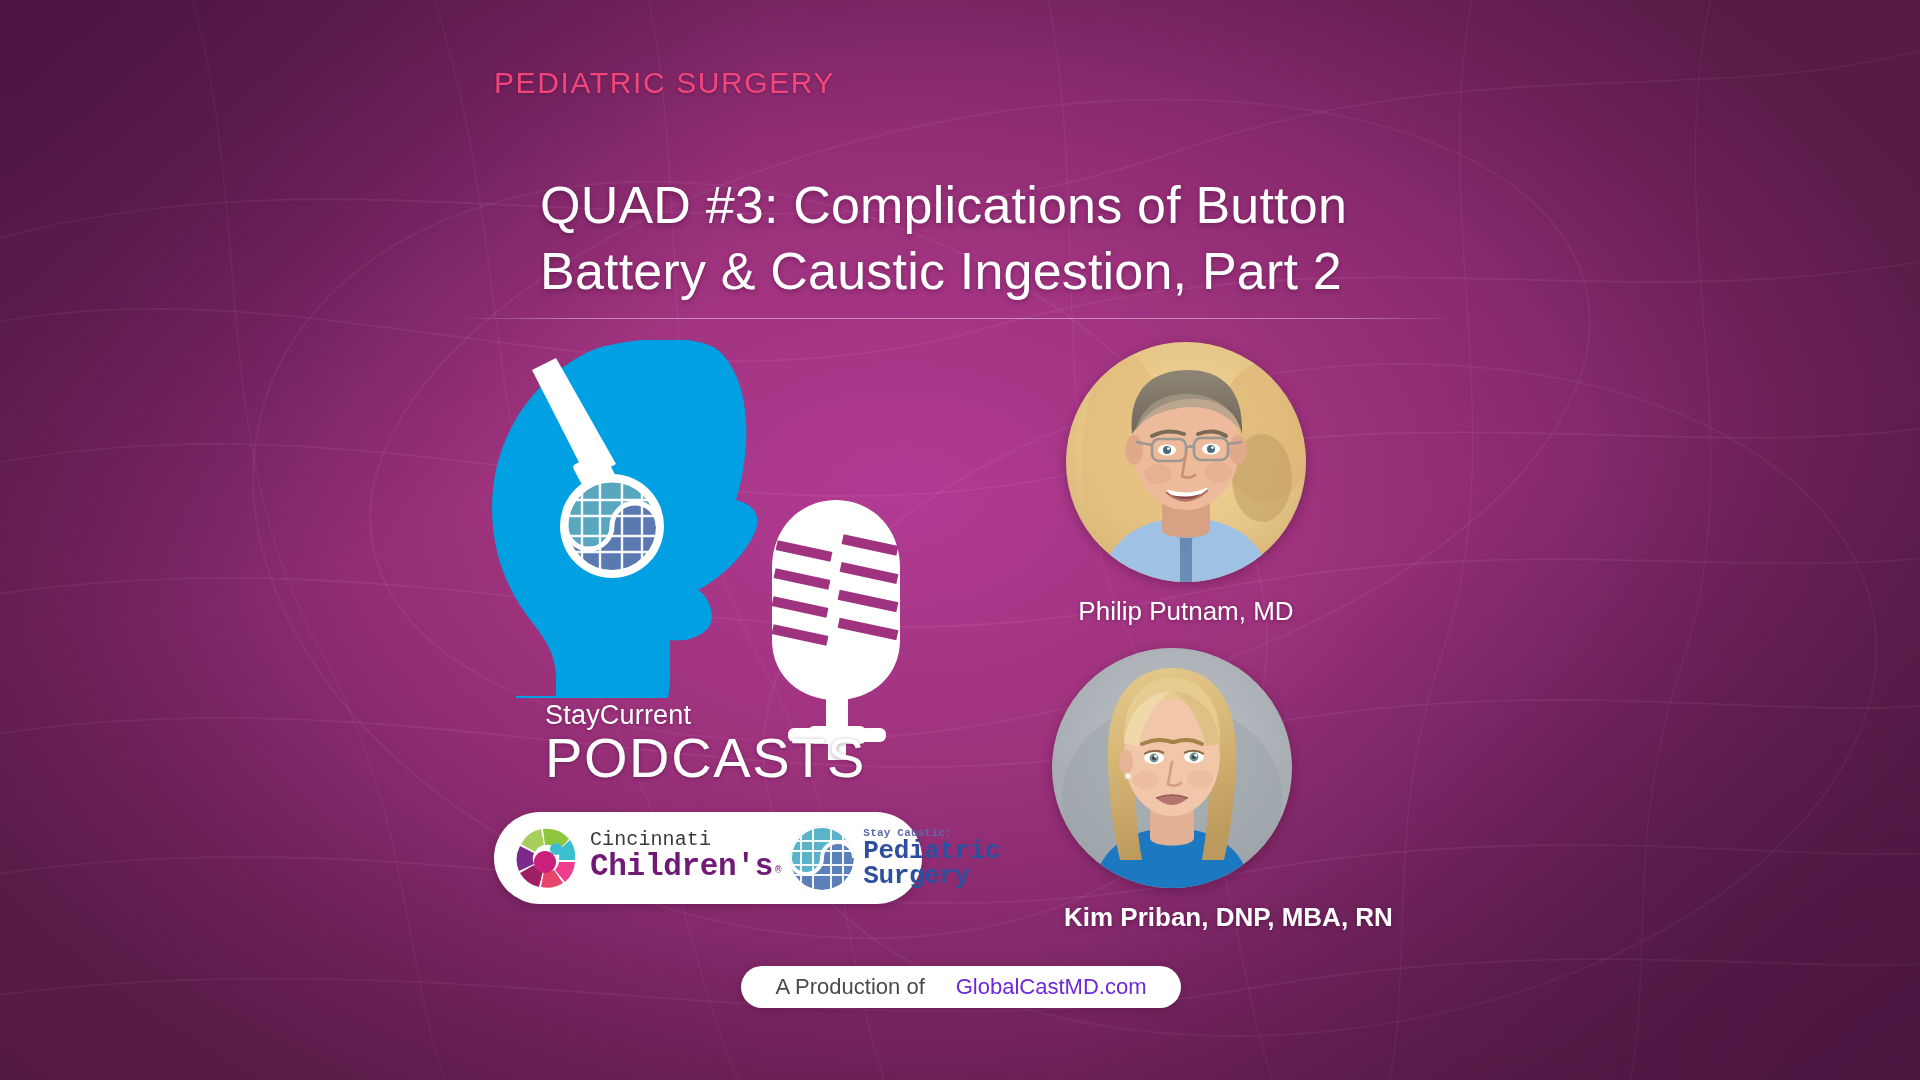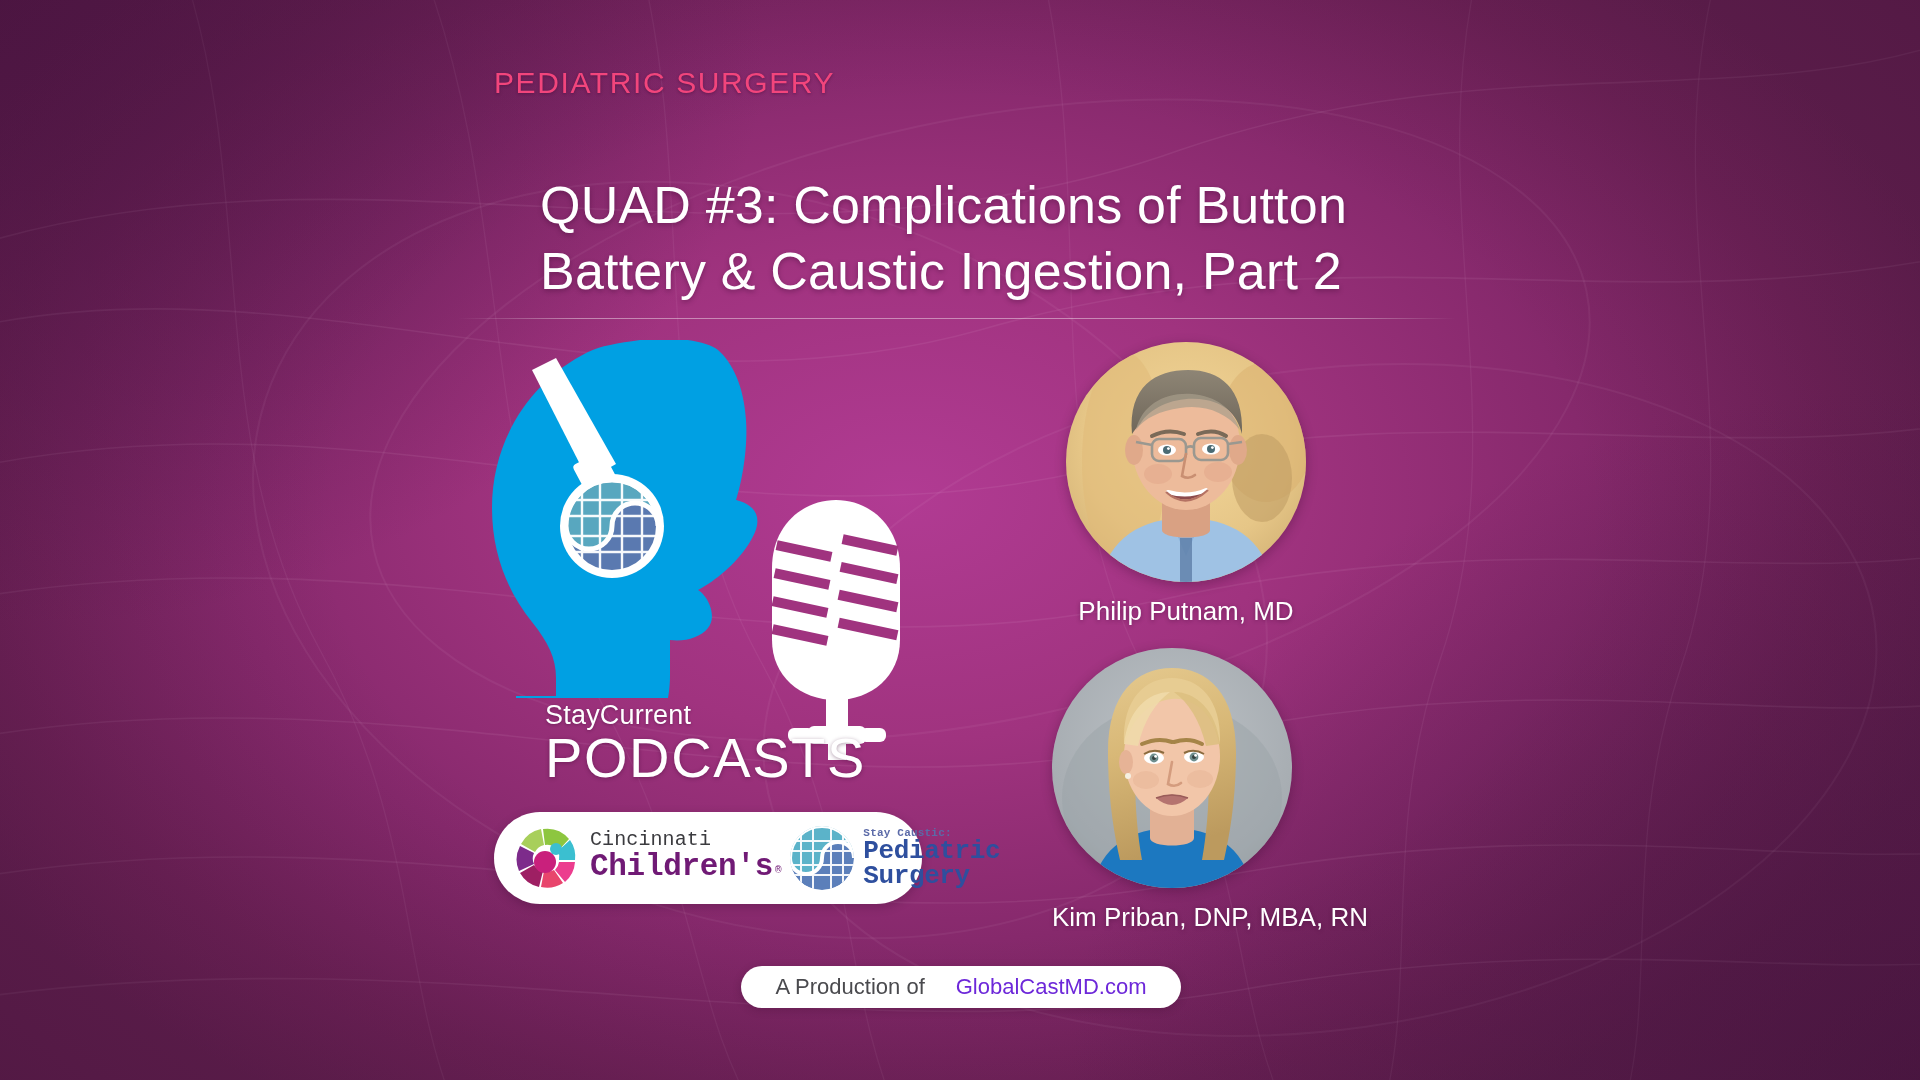--- a/index.html
+++ b/index.html
@@ -112,21 +112,21 @@
   .sp-photo svg { display:block; width:240px; height:240px; }
   .sp-name {
     margin-top:14px; text-align:center;
     font-size:26px; color:#FFFFFF; font-weight:400;
     white-space:nowrap;
     text-shadow:0 1px 4px rgba(60,10,50,.45);
   }
   #speaker-1 { left:1066px; top:342px; width:240px; }
   #speaker-2 { left:1052px; top:648px; width:240px; }
   #speaker-1 .sp-name { width:240px; margin-left:0; }
-  #speaker-2 .sp-name { width:240px; margin-left:0; }
+  #speaker-2 .sp-name { width:240px; margin-left:12px;font-weight:bold; }
 
   
   .prod-pill {
     position:absolute; left:741px; top:966px;
     width:440px; height:42px; border-radius:21px;
     background:#FFFFFF;
     display:flex; align-items:center; justify-content:center;
     box-shadow:0 2px 8px rgba(40,8,34,.22);
     gap:24px;
   }

